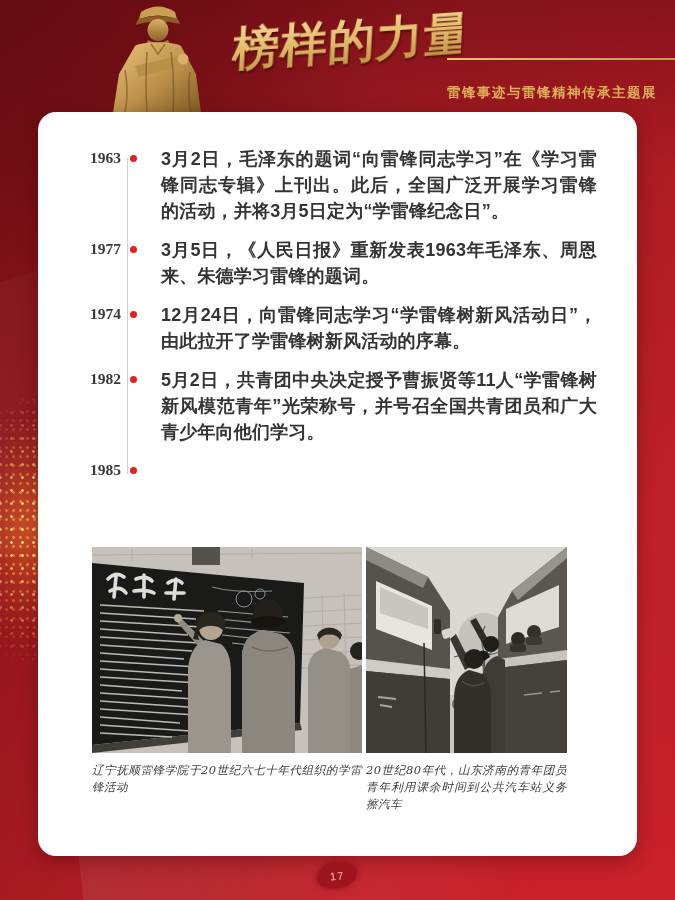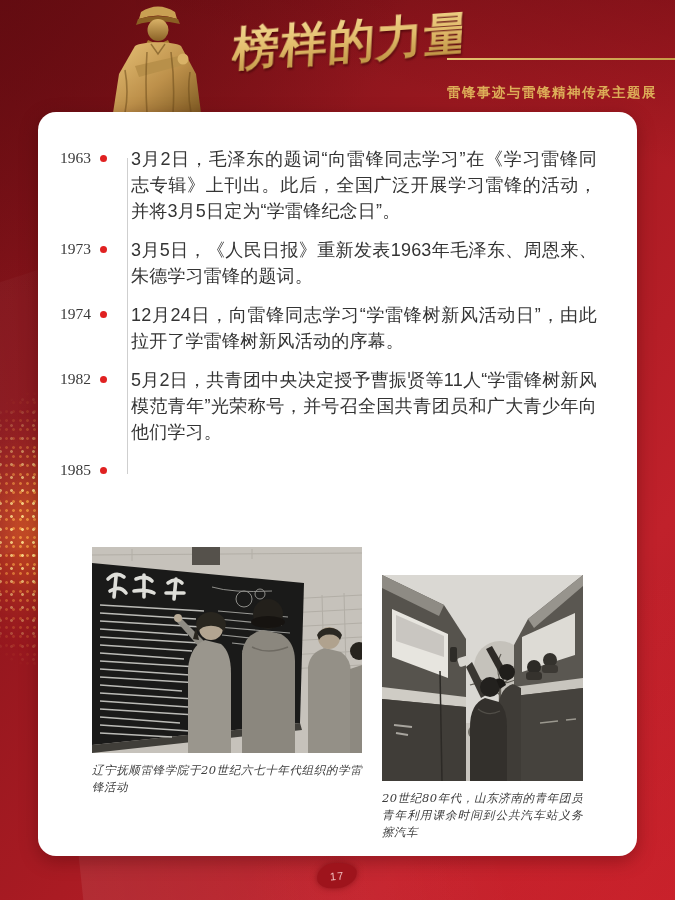--- a/index.html
+++ b/index.html
@@ -46,38 +46,38 @@
   .subtitle-line { width:228px; height:2px;
     background:linear-gradient(90deg,#e5c170,#c79a47); }
   .subtitle { margin-top:24px; font-size:13.5px; font-weight:bold; letter-spacing:1.5px;
     color:#ddae58; white-space:nowrap; }
 
   
   .card { position:absolute; left:38px; top:112px; width:599px; height:744px;
     background:#ffffff; border-radius:18px; box-shadow:0 5px 18px rgba(55,0,6,.35); }
 
   
-  .timeline { position:relative; padding:34px 40px 0 22px; }
+  .timeline { position:relative; padding:34px 40px 0 52px;font-weight:bold; }
   .timeline-rail { position:absolute; left:89px; top:46px; height:316px; width:1px;
     background:#cfcfcf; }
   .entry { position:relative; display:grid; grid-template-columns:36px 18px 1fr;
     margin-bottom:13px; }
   .entry .year { font-family:"Liberation Serif","DejaVu Serif",serif;
     font-size:15.5px; color:#3a3a3a; padding-top:3px; }
   .entry .dotcol { position:relative; }
   .entry .dot { position:absolute; left:4px; top:9px; width:7px; height:7px;
     border-radius:50%; background:#e02121; }
   .entry .text { font-size:18px; line-height:26px; color:#343434;
     text-align:justify; padding-left:17px; letter-spacing:.2px; }
 
   
   .photos { position:absolute; left:0; top:435px; width:599px; }
   figure.photo { position:absolute; top:0; }
   figure.photo.left  { left:54px;  width:270px; }
-  figure.photo.right { left:344px; width:201px;margin-top:28px; }
+  figure.photo.right { left:328px; width:201px; }
   figure.photo svg { display:block; }
   figcaption { margin-top:9px; font-family:"DejaVu Serif","Liberation Serif",serif;
     font-style:italic; font-size:11.5px; line-height:17px; color:#3c3c3c;
     letter-spacing:.5px; text-align:justify; }
 
   
   .page-badge { position:absolute; left:317px; top:863px; width:40px; height:25px;
     background:#9e141c; border-radius:46% 58% 52% 44% / 58% 42% 62% 40%;
     transform:rotate(-5deg); display:flex; align-items:center; justify-content:center;
     box-shadow:0 0 6px rgba(90,0,5,.5); }
@@ -130,21 +130,21 @@
 
       <div class="entry">
         <div class="year">1963</div>
         <div class="dotcol">
             <div class="dot"></div>
           </div>
         <p class="text">3月2日，毛泽东的题词“向雷锋同志学习”在《学习雷锋同志专辑》上刊出。此后，全国广泛开展学习雷锋的活动，并将3月5日定为“学雷锋纪念日”。</p>
       </div>
 
       <div class="entry">
-        <div class="year">1973</div>
+        <div class="year">1977</div>
         <div class="dotcol">
             <div class="dot"></div>
           </div>
         <p class="text">3月5日，《人民日报》重新发表1963年毛泽东、周恩来、朱德学习雷锋的题词。</p>
       </div>
 
       <div class="entry">
         <div class="year">1974</div>
         <div class="dotcol">
             <div class="dot"></div>

